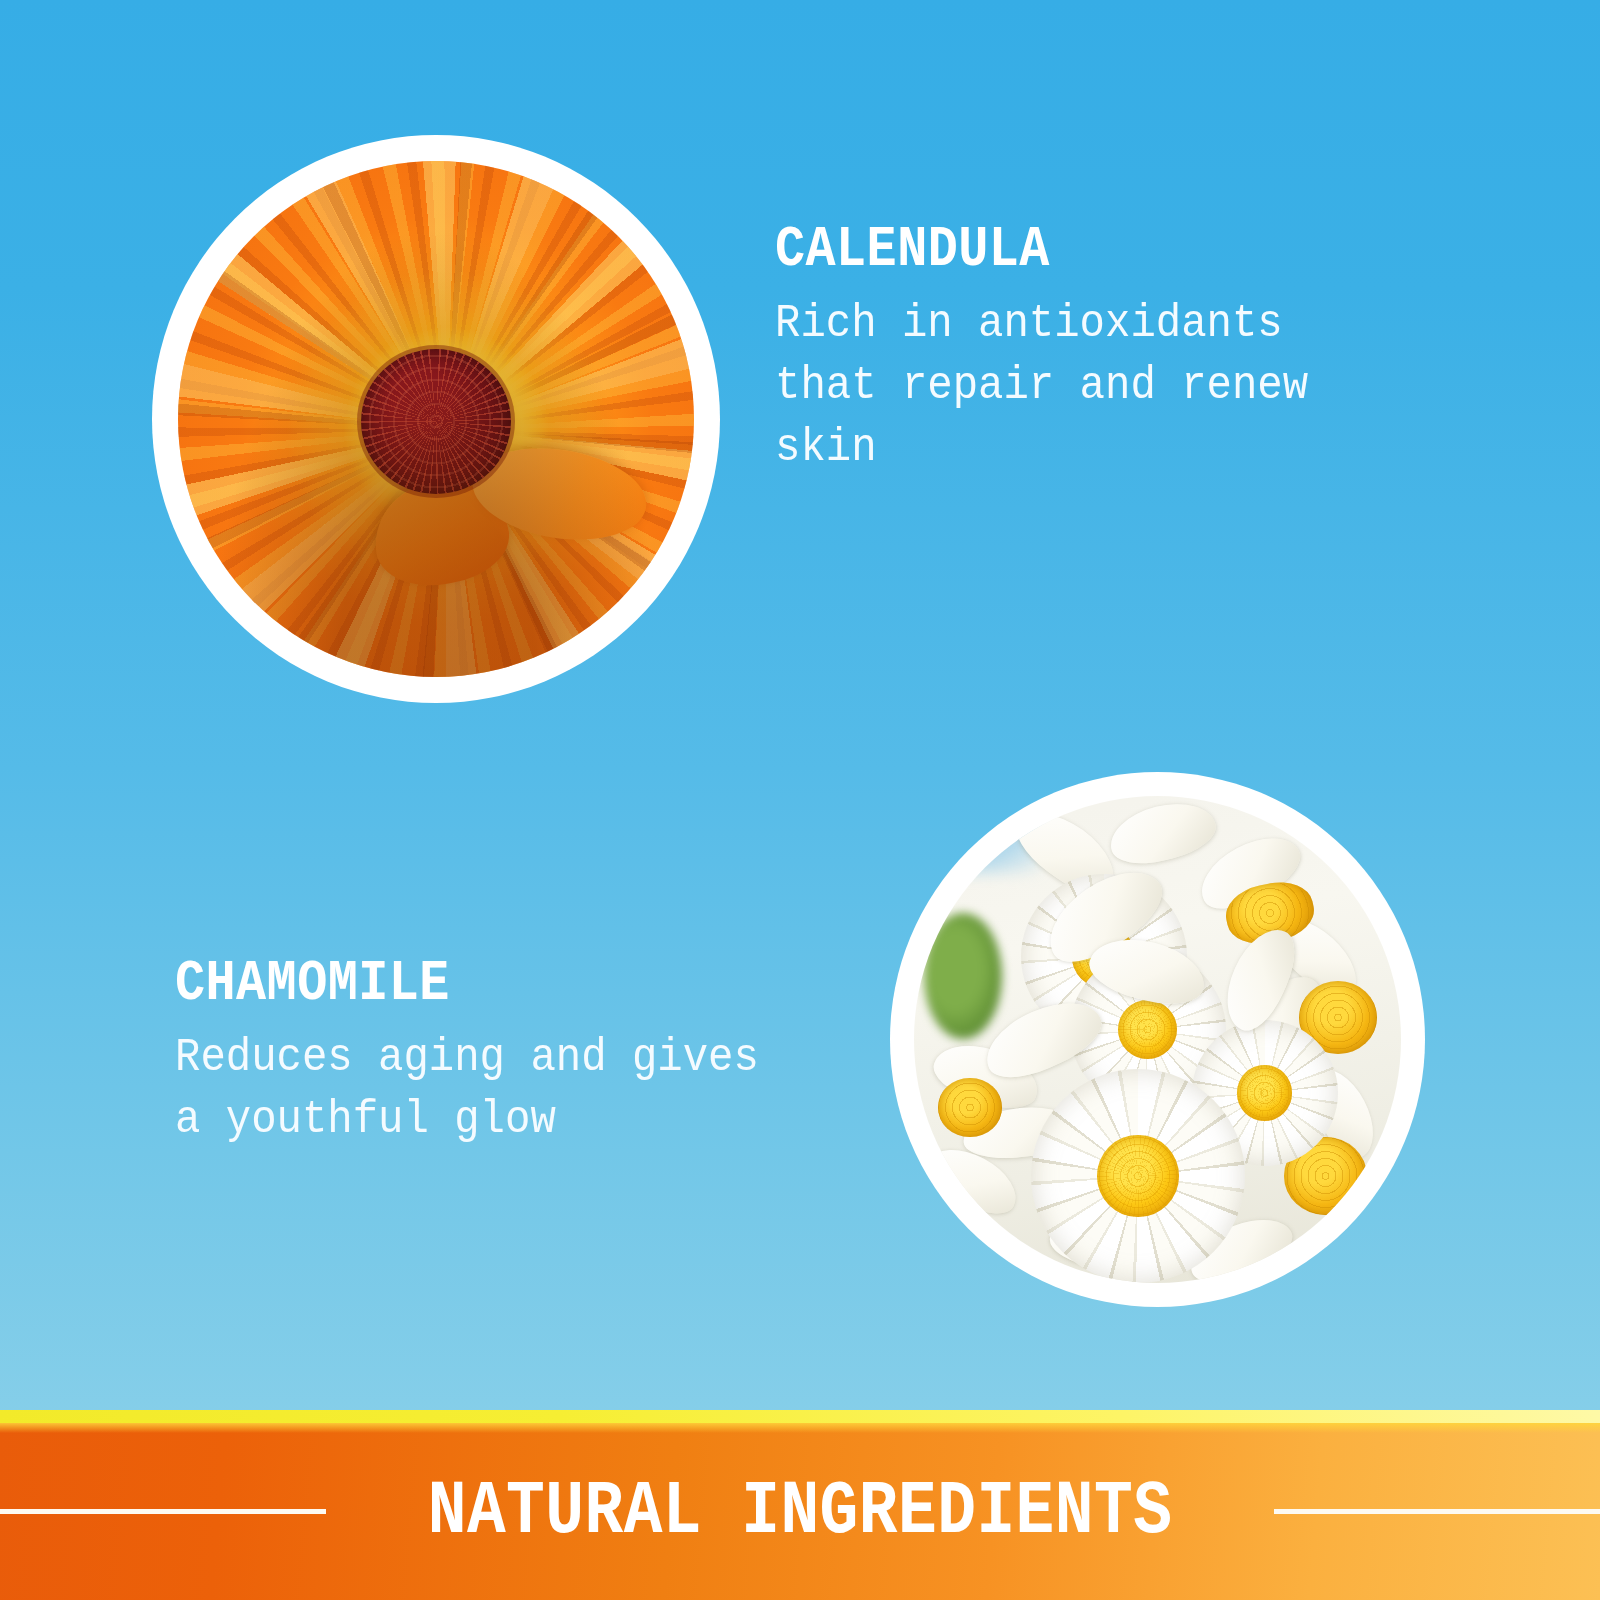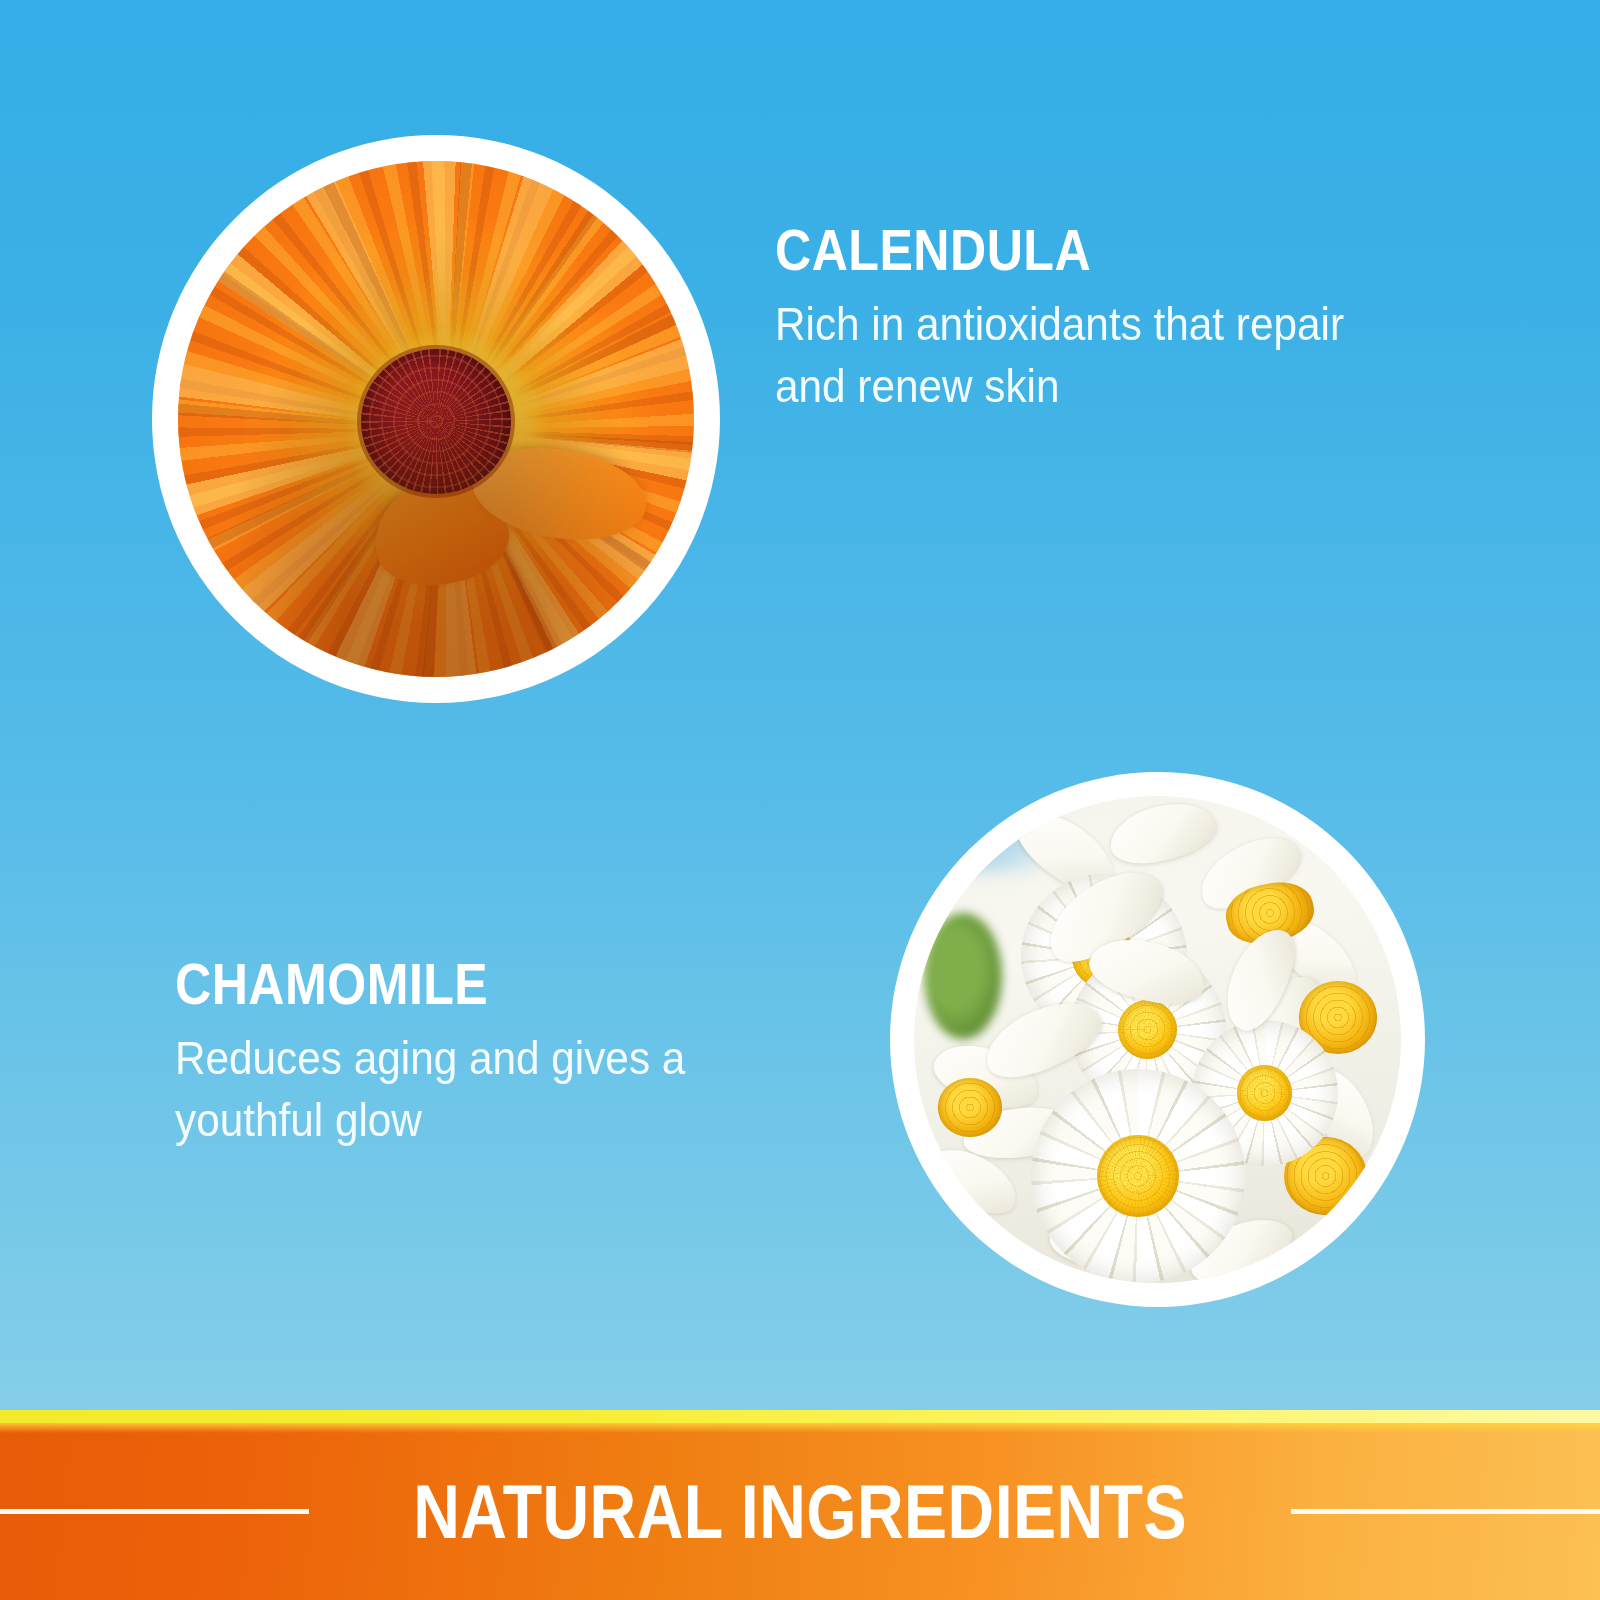--- a/index.html
+++ b/index.html
@@ -5,21 +5,21 @@
   html, body {
     margin: 0;
     padding: 0;
     background: #ffffff;
   }
   #stage {
     position: relative;
     width: 1600px;
     height: 1600px;
     overflow: hidden;
-    font-family: Liberation Sans, sans-serif;
+    font-family: Liberation Mono, monospace;
     background: linear-gradient(180deg, #36ade6 0%, #3bb0e6 18%, #55bbe8 48%, #72c7e8 72%, #87cfe9 90%, #95d4ea 100%);
   }
 
   
   .badge {
     position: absolute;
     border-radius: 50%;
     background: #ffffff;
     box-shadow: 0 0 0 0 rgba(0,0,0,0);
     overflow: hidden;

